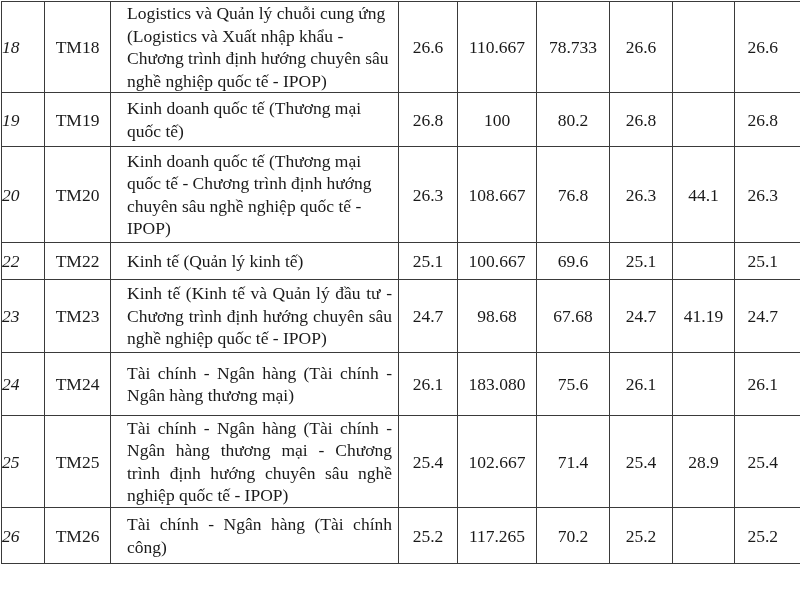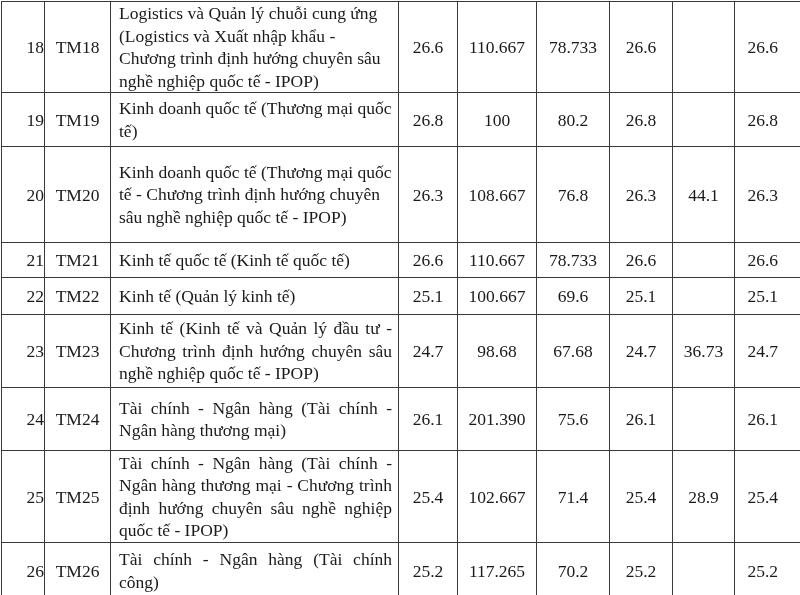--- a/index.html
+++ b/index.html
@@ -27,33 +27,34 @@
       border: 1.5px solid #3a3a3a;
       font-size: 17.5px;
       line-height: 22px;
       padding: 0;
       vertical-align: middle;
       text-align: center;
       letter-spacing: 0;
     }
     table.scores td.name {
       text-align: left;
-      padding: 0 6px 0 8px;
+      padding: 0 6px 0 16px;
       line-height: 22.5px;
     }
     table.scores td.name.justify {
       text-align: justify;
       text-align-last: left;
     }
     table.scores td.last {
       text-align: right;
       padding-right: 22px;
     }
     table.scores td.stt {
-      text-align: right;
+      text-align: left;
+      font-style: italic;
     }
   </style>
 </head>
 <body>
 
 <table class="scores">
   <colgroup>
     <col style="width:43px">
     <col style="width:66px">
     <col style="width:288px">
@@ -91,59 +92,48 @@
       <td class="stt">20</td>
       <td>TM20</td>
       <td class="name">Kinh doanh quốc tế (Thương mại quốc tế - Chương trình định hướng chuyên sâu nghề nghiệp quốc tế - IPOP)</td>
       <td>26.3</td>
       <td>108.667</td>
       <td>76.8</td>
       <td>26.3</td>
       <td>44.1</td>
       <td class="last">26.3</td>
     </tr>
-    <tr style="height:35px">
-      <td class="stt">21</td>
-      <td>TM21</td>
-      <td class="name">Kinh tế quốc tế (Kinh tế quốc tế)</td>
-      <td>26.6</td>
-      <td>110.667</td>
-      <td>78.733</td>
-      <td>26.6</td>
-      <td></td>
-      <td class="last">26.6</td>
-    </tr>
     <tr style="height:37px">
       <td class="stt">22</td>
       <td>TM22</td>
       <td class="name">Kinh tế (Quản lý kinh tế)</td>
       <td>25.1</td>
       <td>100.667</td>
       <td>69.6</td>
       <td>25.1</td>
       <td></td>
       <td class="last">25.1</td>
     </tr>
     <tr style="height:73px">
       <td class="stt">23</td>
       <td>TM23</td>
       <td class="name justify">Kinh tế (Kinh tế và Quản lý đầu tư - Chương trình định hướng chuyên sâu nghề nghiệp quốc tế - IPOP)</td>
       <td>24.7</td>
       <td>98.68</td>
       <td>67.68</td>
       <td>24.7</td>
-      <td>36.73</td>
+      <td>41.19</td>
       <td class="last">24.7</td>
     </tr>
     <tr style="height:63px">
       <td class="stt">24</td>
       <td>TM24</td>
       <td class="name justify">Tài chính - Ngân hàng (Tài chính - Ngân hàng thương mại)</td>
       <td>26.1</td>
-      <td>201.390</td>
+      <td>183.080</td>
       <td>75.6</td>
       <td>26.1</td>
       <td></td>
       <td class="last">26.1</td>
     </tr>
     <tr style="height:92px">
       <td class="stt">25</td>
       <td>TM25</td>
       <td class="name justify">Tài chính - Ngân hàng (Tài chính - Ngân hàng thương mại - Chương trình định hướng chuyên sâu nghề nghiệp quốc tế - IPOP)</td>
       <td>25.4</td>

